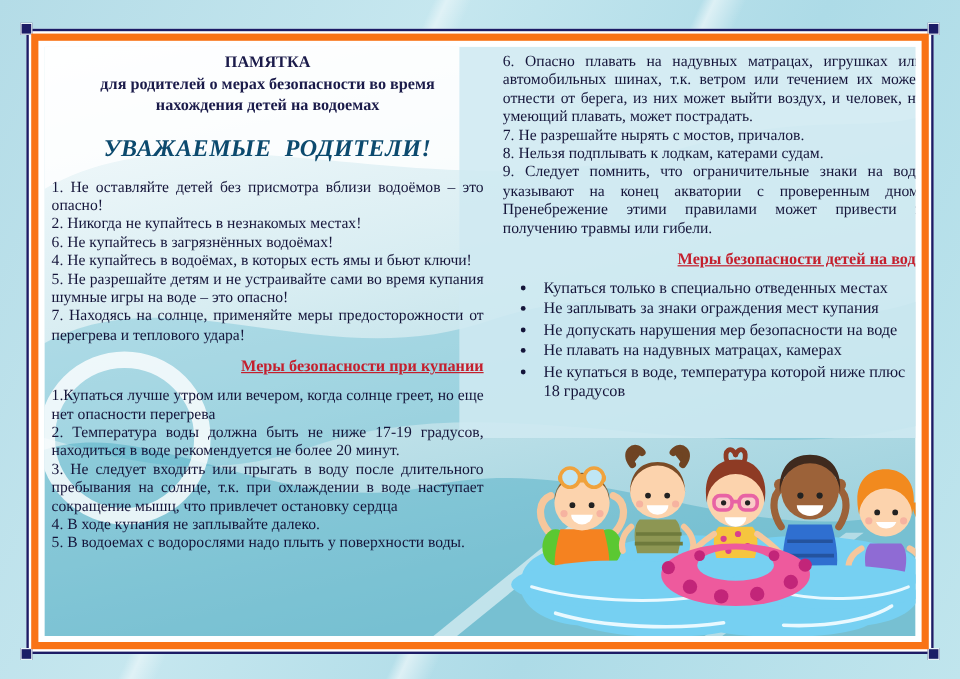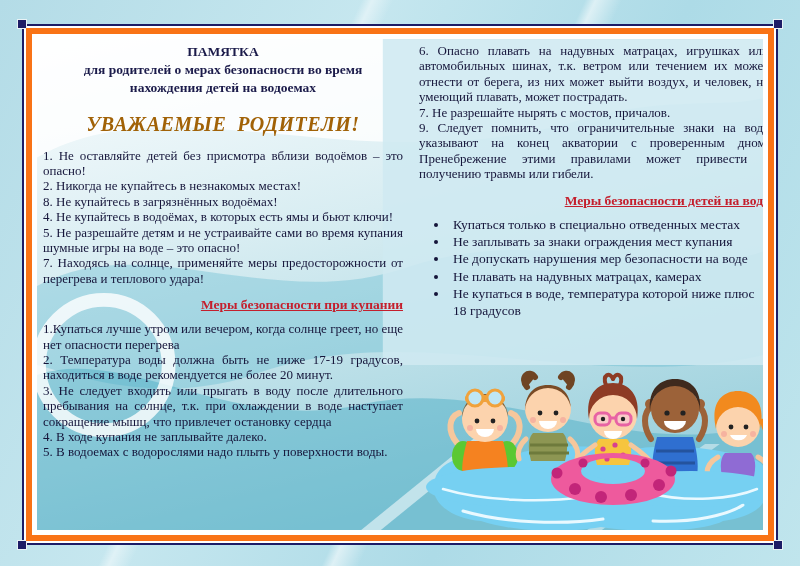--- a/index.html
+++ b/index.html
@@ -22,21 +22,21 @@
   .knot.tl{ left:-7px; top:-7px; } .knot.tr{ right:-7px; top:-7px; }
   .knot.bl{ left:-7px; bottom:-7px; } .knot.br{ right:-7px; bottom:-7px; }
   .content { position:absolute; inset:5px; overflow:hidden; background:#eaf6f9; }
   .bg-waves { position:absolute; left:0; top:0; width:100%; height:100%; }
 
   .col-left  { position:absolute; left:6px;  top:4px; width:360px; }
   .col-right { position:absolute; left:382px; top:4px; width:350px; }
 
   .doc-title { text-align:center; font-weight:bold; font-size:13.5px; line-height:1.35; color:#1b1b4a; }
   .red-title { text-align:center; font-weight:bold; font-style:italic; font-size:20px;
-    color:#a16207; margin:15px 0 12px 0; white-space:pre-wrap; letter-spacing:.5px; }
+    color:#0c4a6e; margin:15px 0 12px 0; white-space:pre-wrap; letter-spacing:.5px; }
   .rules { font-size:13px; line-height:1.185; color:#15153a; }
   .rules p { margin:0; text-align:justify; }
   .red-heading { text-align:right; font-weight:bold; font-size:13.5px; color:#c41f2d;
     text-decoration:underline; margin:11px 0 8px 0; }
   .bullets { margin:0; padding:0 0 0 30px; font-size:13.5px; line-height:1.22; color:#15153a; }
   .bullets li { margin:0 0 1px 0; padding-left:4px; }
   .illustration { position:absolute; left:386px; top:322px; width:350px; height:176px; }
 </style>
 </head>
 <body>
@@ -72,39 +72,40 @@
       <div class="col-left">
         <div class="doc-title">
           <div>ПАМЯТКА</div>
           <div>для родителей о мерах безопасности во время</div>
           <div>нахождения детей на водоемах</div>
         </div>
         <div class="red-title">УВАЖАЕМЫЕ  РОДИТЕЛИ!</div>
         <div class="rules">
             <p>1. Не оставляйте детей без присмотра вблизи водоёмов – это опасно!</p>
             <p>2. Никогда не купайтесь в незнакомых местах!</p>
-            <p>8. Не купайтесь в загрязнённых водоёмах!</p>
+            <p>6. Не купайтесь в загрязнённых водоёмах!</p>
             <p>4. Не купайтесь в водоёмах, в которых есть ямы и бьют ключи!</p>
             <p>5. Не разрешайте детям и не устраивайте сами во время купания шумные игры на воде – это опасно!</p>
             <p>7. Находясь на солнце, применяйте меры предосторожности от перегрева и теплового удара!</p>
           </div>
         <div class="red-heading">Меры безопасности при купании</div>
         <div class="rules">
             <p>1.Купаться лучше утром или вечером, когда солнце греет, но еще нет опасности перегрева</p>
             <p>2. Температура воды должна быть не ниже 17-19 градусов, находиться в воде рекомендуется не более 20 минут.</p>
             <p>3. Не следует входить или прыгать в воду после длительного пребывания на солнце, т.к. при охлаждении в воде наступает сокращение мышц, что привлечет остановку сердца</p>
             <p>4. В ходе купания не заплывайте далеко.</p>
             <p>5. В водоемах с водорослями надо плыть у поверхности воды.</p>
           </div>
       </div>
 
       <div class="col-right">
         <div class="rules">
             <p>6. Опасно плавать на надувных матрацах, игрушках или автомобильных шинах, т.к. ветром или течением их может отнести от берега, из них может выйти воздух, и человек, не умеющий плавать, может пострадать.</p>
             <p>7. Не разрешайте нырять с мостов, причалов.</p>
+            <p>8. Нельзя подплывать к лодкам, катерами судам.</p>
             <p>9. Следует помнить, что ограничительные знаки на воде указывают на конец акватории с проверенным дном. Пренебрежение этими правилами может привести к получению травмы или гибели.</p>
           </div>
         <div class="red-heading">Меры безопасности детей на воде</div>
         <ul class="bullets">
             <li>Купаться только в специально отведенных местах</li>
             <li>Не заплывать за знаки ограждения мест купания</li>
             <li>Не допускать нарушения мер безопасности на воде</li>
             <li>Не плавать  на надувных матрацах, камерах</li>
             <li>Не купаться в воде, температура которой ниже плюс 18 градусов</li>
           </ul>

